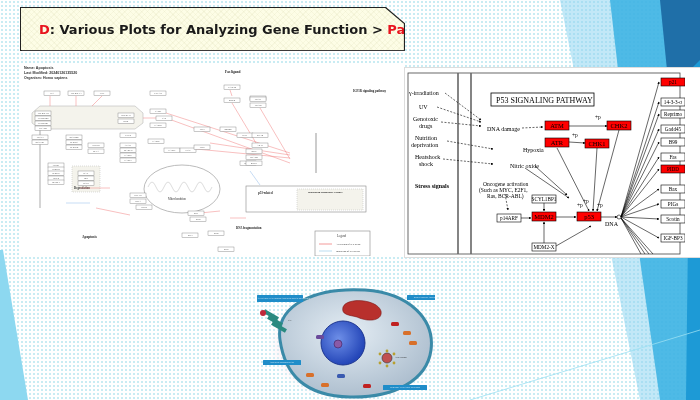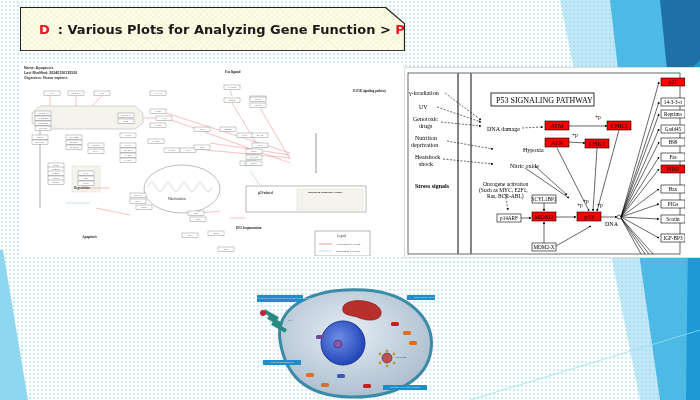--- a/index.html
+++ b/index.html
@@ -42,21 +42,21 @@
   <polygon points="0,250 3,250 28,400 0,400" fill="#8dd8f0"></polygon>
   <polygon points="560,0 700,0 700,400 640,400" fill="#8fd6f0" opacity="0.55"></polygon>
   <polygon points="610,0 700,0 700,400 660,400 640,260" fill="#39b1e3" opacity="0.85"></polygon>
   <polygon points="660,0 700,0 700,280 680,200" fill="#1f6fa8"></polygon>
   <polygon points="690,70 700,60 700,400 686,400" fill="#1d9ad6"></polygon>
   <line x1="470" y1="400" x2="700" y2="330" stroke="#9adff3" stroke-width="0.8"></line>
 </svg>
 
 <div class="title-box">
   <span class="red">D</span>
-  <span style="white-space:pre;padding-left:8px;">: Various Plots for Analyzing Gene Function &gt; </span>
+  <span style="white-space:pre;">: Various Plots for Analyzing Gene Function &gt; </span>
   <span class="red">Pathways</span>
 </div>
 <svg class="title-corner deco" width="385" height="44">
   <polyline points="365.5,0.5 384.5,16.5 384.5,43.5" fill="none" stroke="#222" stroke-width="1.2"></polyline>
   <line x1="2" y1="44" x2="385" y2="44" stroke="#444" stroke-width="1.5"></line>
 </svg>
 
 <div class="panel-left">
   <div class="meta">
     <div>Name: Apoptosis</div>

